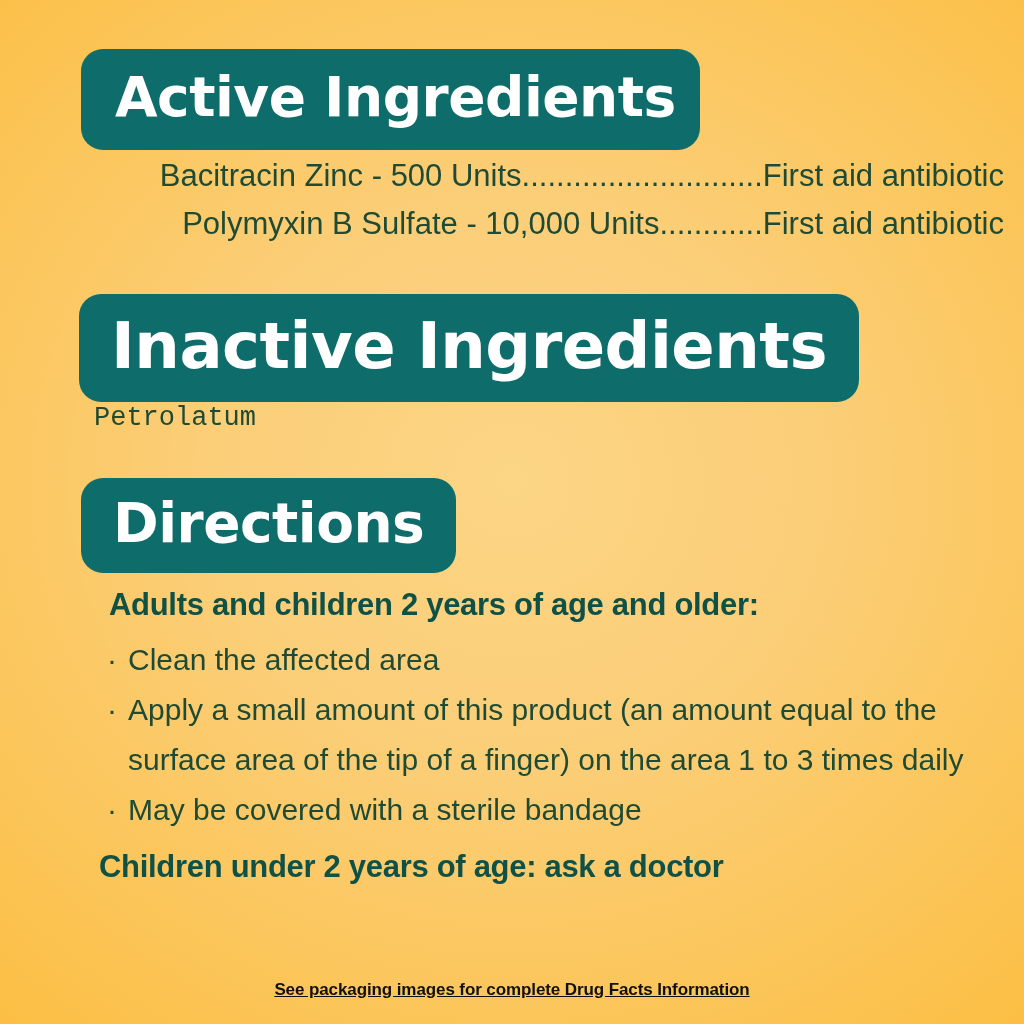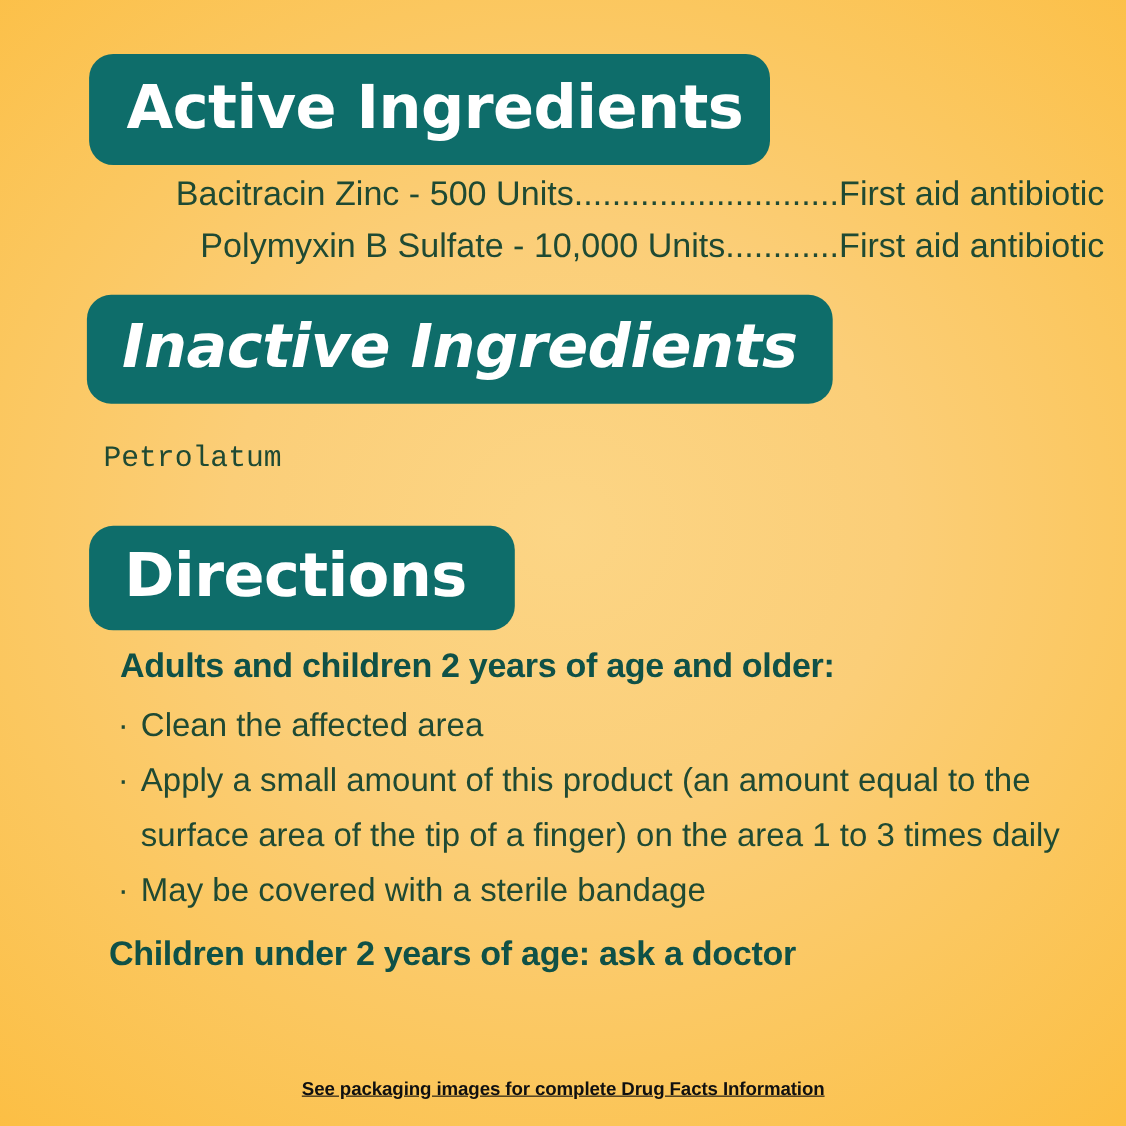--- a/index.html
+++ b/index.html
@@ -45,31 +45,30 @@
     position: absolute;
     left: 81px;
     top: 49px;
     padding: 21px 24px 25px 34px;
     font-size: 55px;
   }
 
   #pill-inactive {
     position: absolute;
     left: 79px;
-    top: 268px;
+    top: 294px;
     padding: 20px 32px 24px 32px;
-    font-size: 55px;
-    font-style: italic;
+    font-size: 64px;
   }
 
   #pill-directions {
     position: absolute;
     left: 81px;
     top: 478px;
-    padding: 18px 44px 22px 32px;
+    padding: 18px 32px 22px 32px;
     font-size: 55px;
   }
 
   
   #active-list {
     position: absolute;
     left: 94px;
     top: 152px;
     width: 910px;
     text-align: right;

